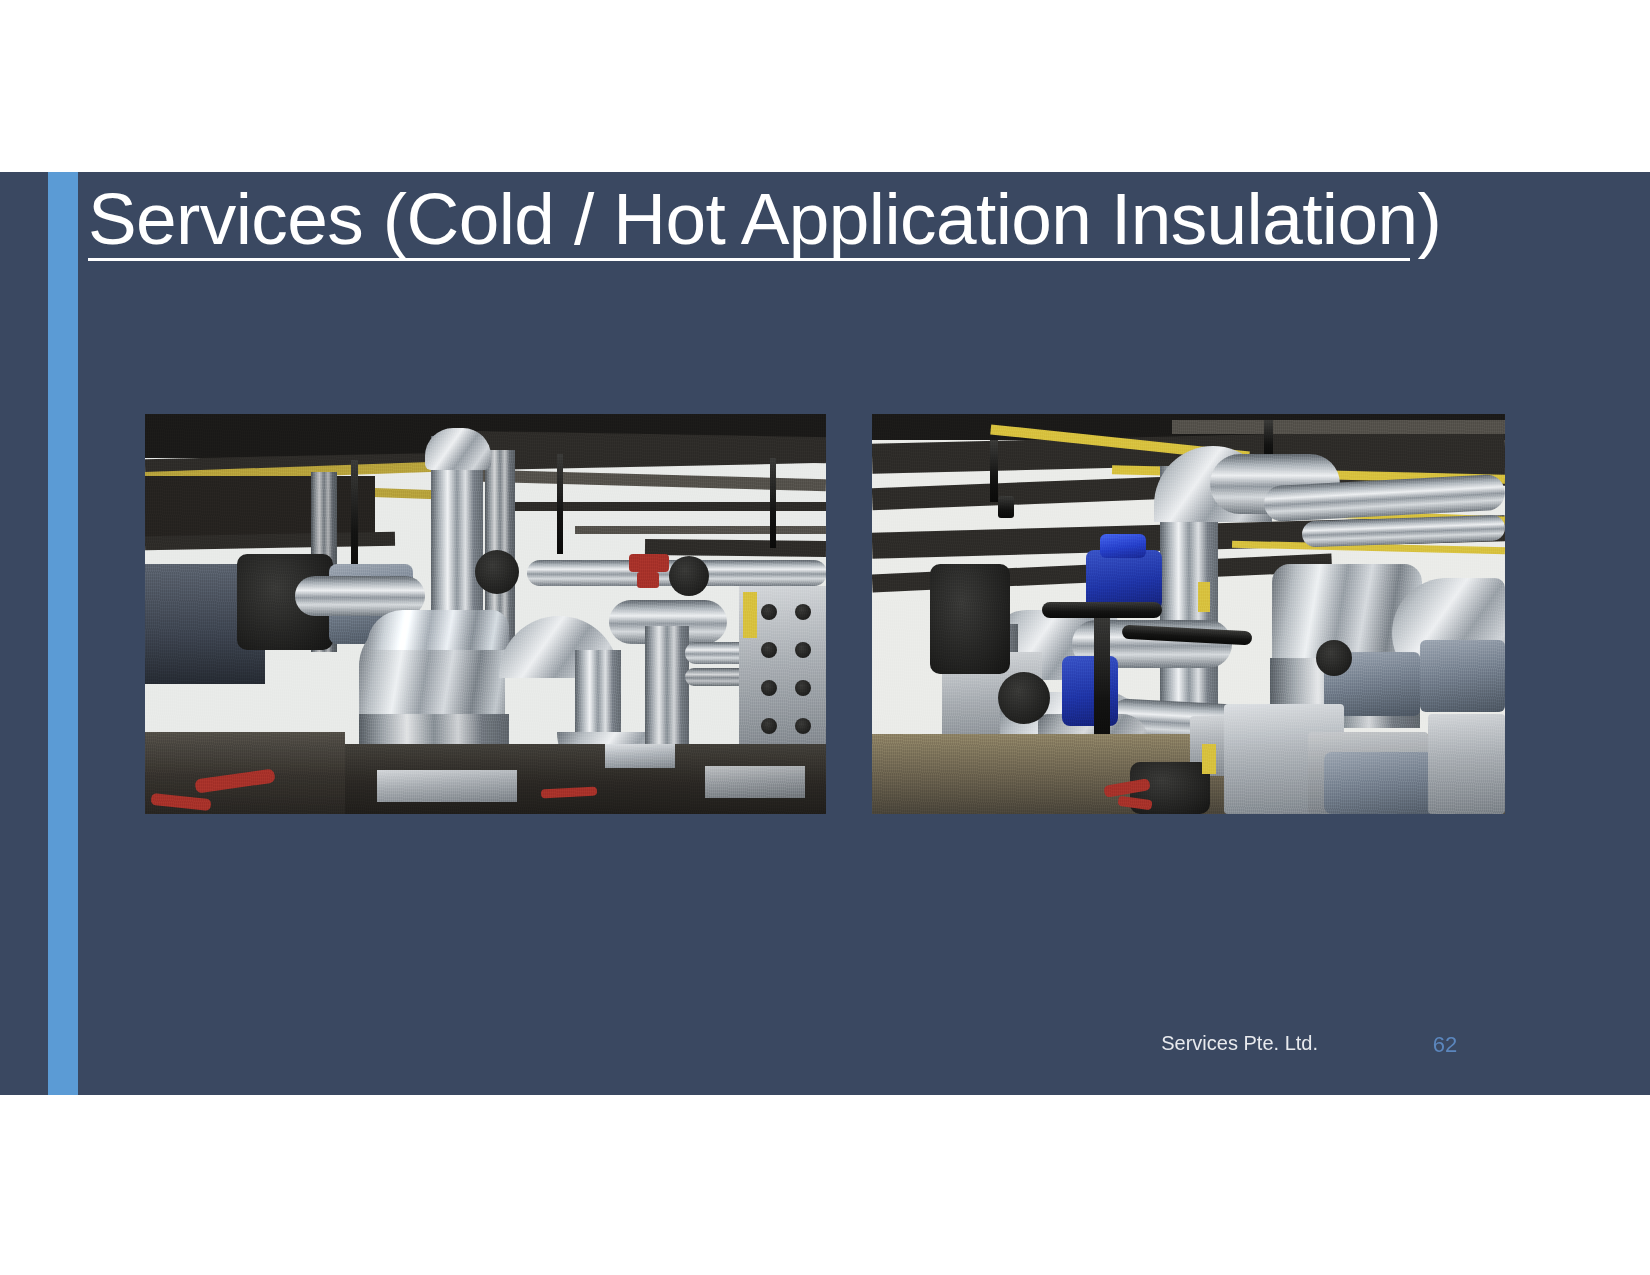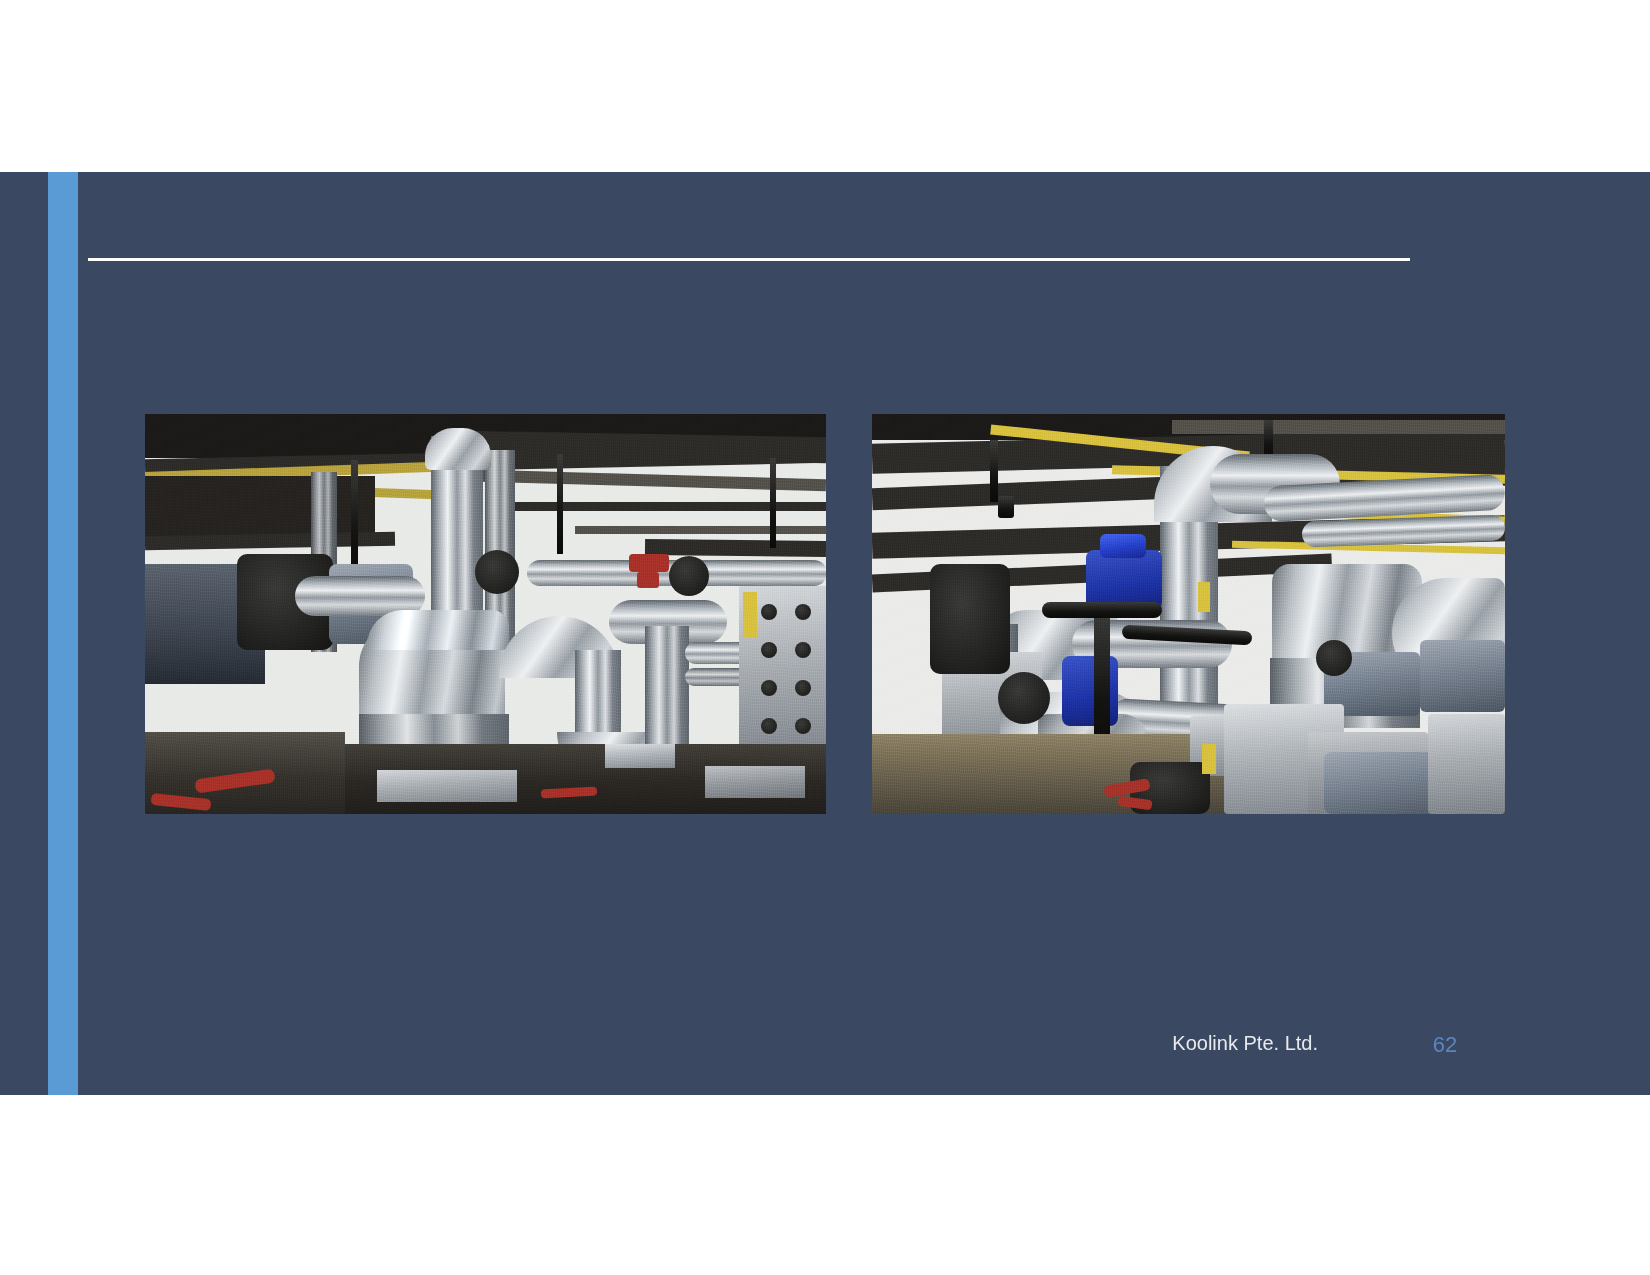--- a/index.html
+++ b/index.html
@@ -190,20 +190,23 @@
     font-size: 22px;
   }
 </style>
 </head>
 <body>
 
 <div class="slide">
 
   <div class="accent-bar"></div>
 
+  <div class="title-wrap">
+    <span class="title">Services (Cold / Hot Application Insulation)</span>
+  </div>
   <div class="title-underline"></div>
 
   <div class="photos">
 
     <div class="photo photo-left">
       <div class="scene">
 
         <div class="window" style="left:0;top:0;width:681px;height:250px;"></div>
         <div class="window" style="left:0;top:0;width:681px;height:400px;background:#e9ebe9;"></div>
 
@@ -343,16 +346,16 @@
         <div class="red-bit" style="left:232px;top:368px;width:46px;height:12px;transform:rotate(-10deg);border-radius:5px;"></div>
         <div class="red-bit" style="left:246px;top:384px;width:34px;height:10px;transform:rotate(8deg);border-radius:4px;"></div>
         <div class="beam beam-ylw2" style="left:330px;top:330px;width:14px;height:30px;"></div>
 
         <div class="grain"></div>
       </div>
     </div>
 
   </div>
 
-  <div class="footer-company">Koolink Pte. Ltd.</div>
+  <div class="footer-company">Services Pte. Ltd.</div>
   <div class="footer-page">62</div>
 
 </div>
 
 </body></html>

